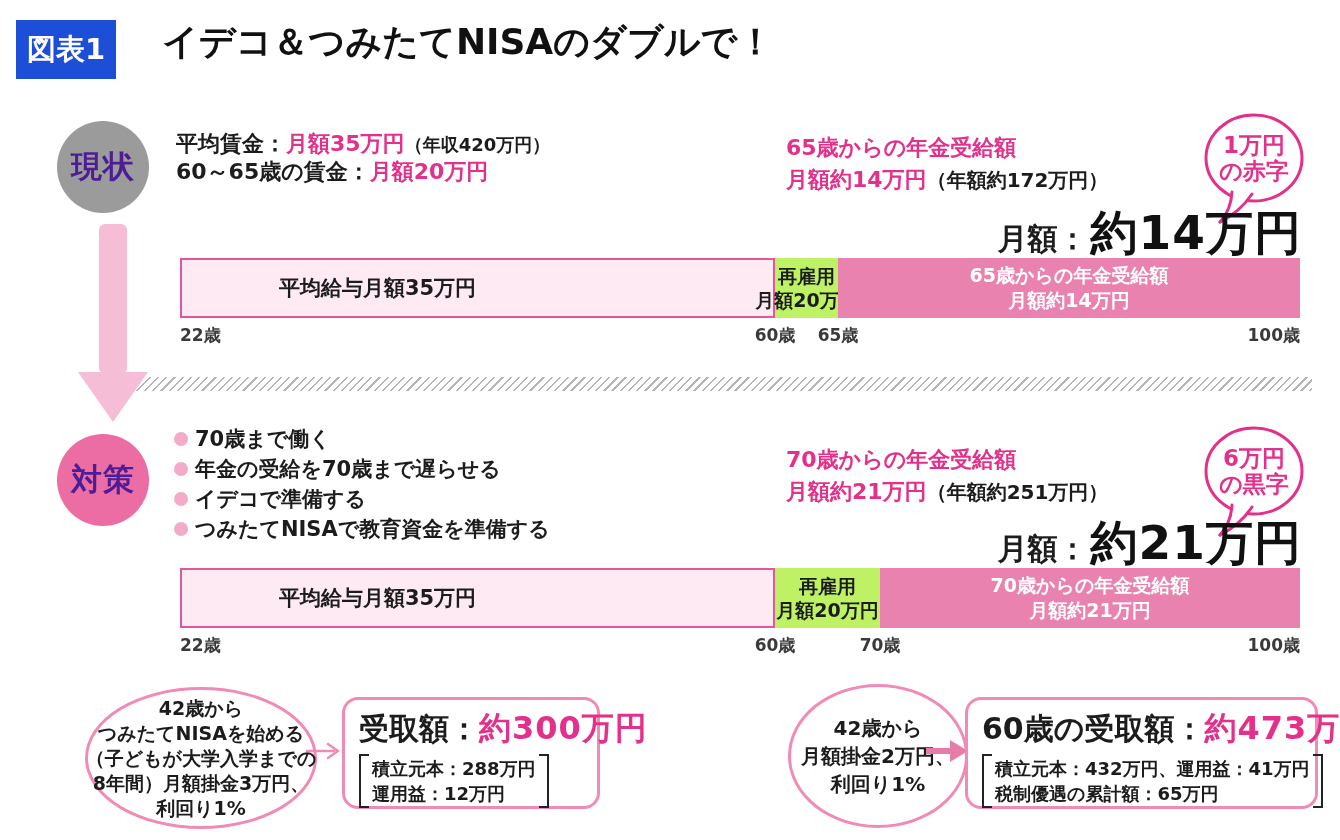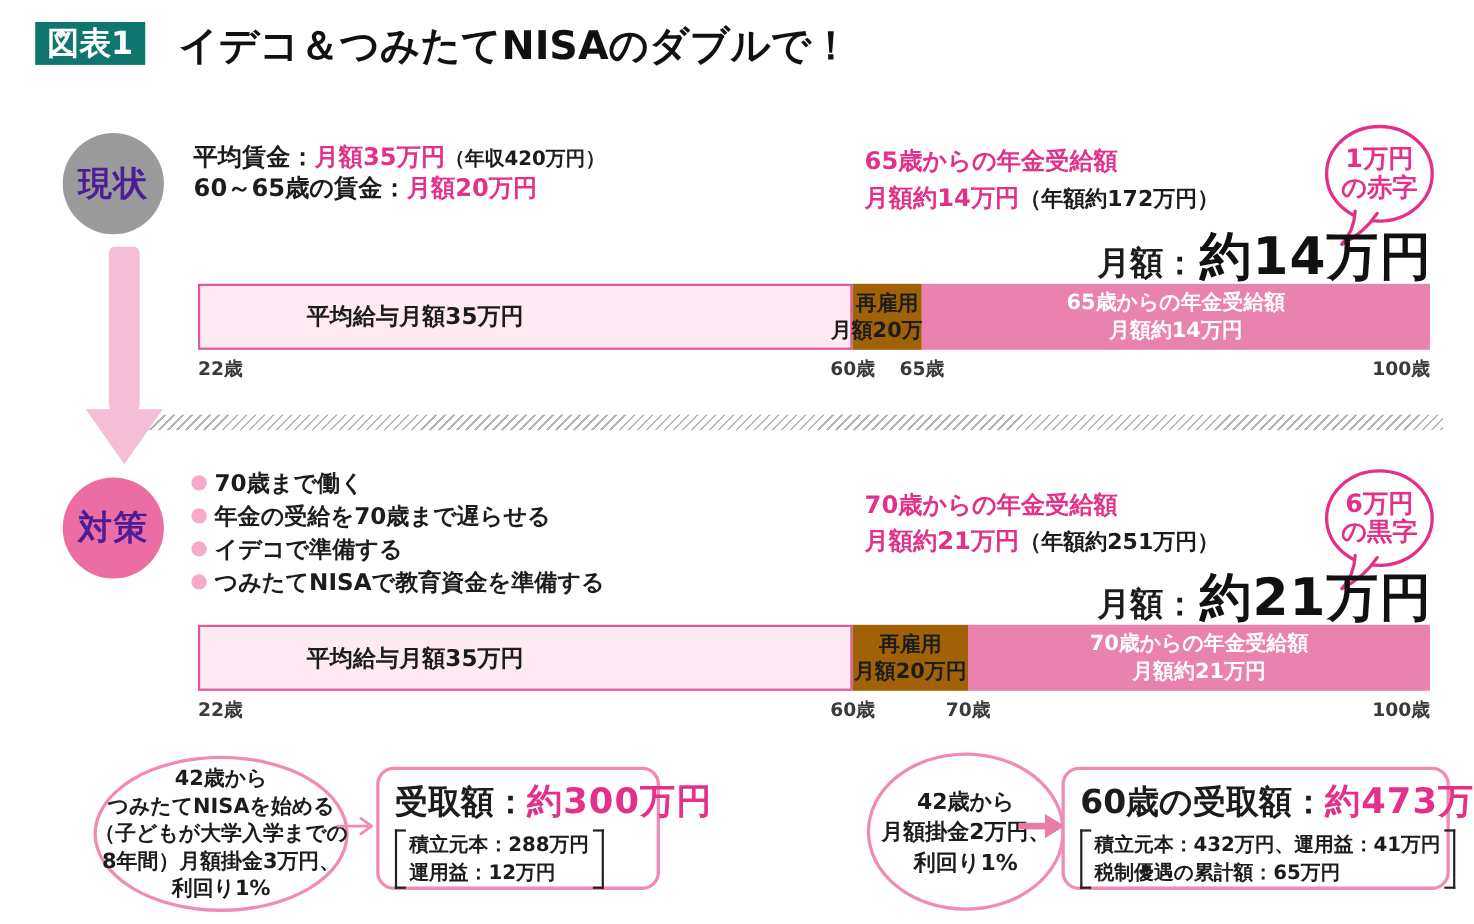--- a/index.html
+++ b/index.html
@@ -2,21 +2,21 @@
 <html><head>
 <meta charset="utf-8">
 <style>
   html,body{margin:0;padding:0;background:#fff;}
   .stage{position:relative;width:1340px;height:840px;background:#fff;overflow:hidden;
          font-family:"DejaVu Sans",sans-serif;font-weight:700;color:#1c1c1c;}
   .abs{position:absolute;}
   .nowrap{white-space:nowrap;}
 
   
-  .fig-tag{left:32px;top:20px;background:#0f766e;color:#fff;font-size:29px;padding:5px 11px;line-height:1;}
+  .fig-tag{left:16px;top:20px;background:#1d4ed8;color:#fff;font-size:29px;padding:15px 11px;line-height:1;}
   .fig-title{left:162px;top:18px;font-size:36px;font-weight:800;color:#111;}
 
   
   .badge{width:92px;height:92px;border-radius:50%;display:flex;align-items:center;justify-content:center;
          color:#4c1d95;font-size:31px;letter-spacing:1px;}
   .badge-current{left:57px;top:121px;background:#9b9b9b;}
   .badge-plan{left:57px;top:434px;background:#ec6ca4;}
 
   
   .wage{left:176px;top:130px;font-size:22px;line-height:27px;}
@@ -43,21 +43,21 @@
   .monthly{right:38px;display:flex;align-items:baseline;gap:3px;}
   .monthly1{top:202px;}
   .monthly2{top:512px;}
   .m-label{font-size:30px;}
   .m-value{font-size:47px;letter-spacing:1px;color:#111;}
 
   
   .seg{position:absolute;height:60px;display:flex;align-items:center;justify-content:center;box-sizing:border-box;}
   .seg-light{background:#fdeaf3;border:2px solid #e0579b;font-size:21px;}
   .seg-light .seg-inner{transform:translateX(-100px);}
-  .seg-mid{background:#a16207;font-size:19px;line-height:24px;text-align:center;}
+  .seg-mid{background:#bef264;font-size:19px;line-height:24px;text-align:center;}
   .seg-dark{background:#ea82b0;color:#fff;font-size:19px;line-height:25px;text-align:center;}
   .bar1 .seg{top:258px;}
   .bar2 .seg{top:568px;}
   .s1{left:180px;width:595px;}
   .bar1 .s2{left:775px;width:63px;}
   .bar1 .s3{left:838px;width:462px;}
   .bar2 .s2{left:775px;width:105px;}
   .bar2 .s3{left:880px;width:420px;}
   .seg-mid .seg-inner{white-space:nowrap;}
 

